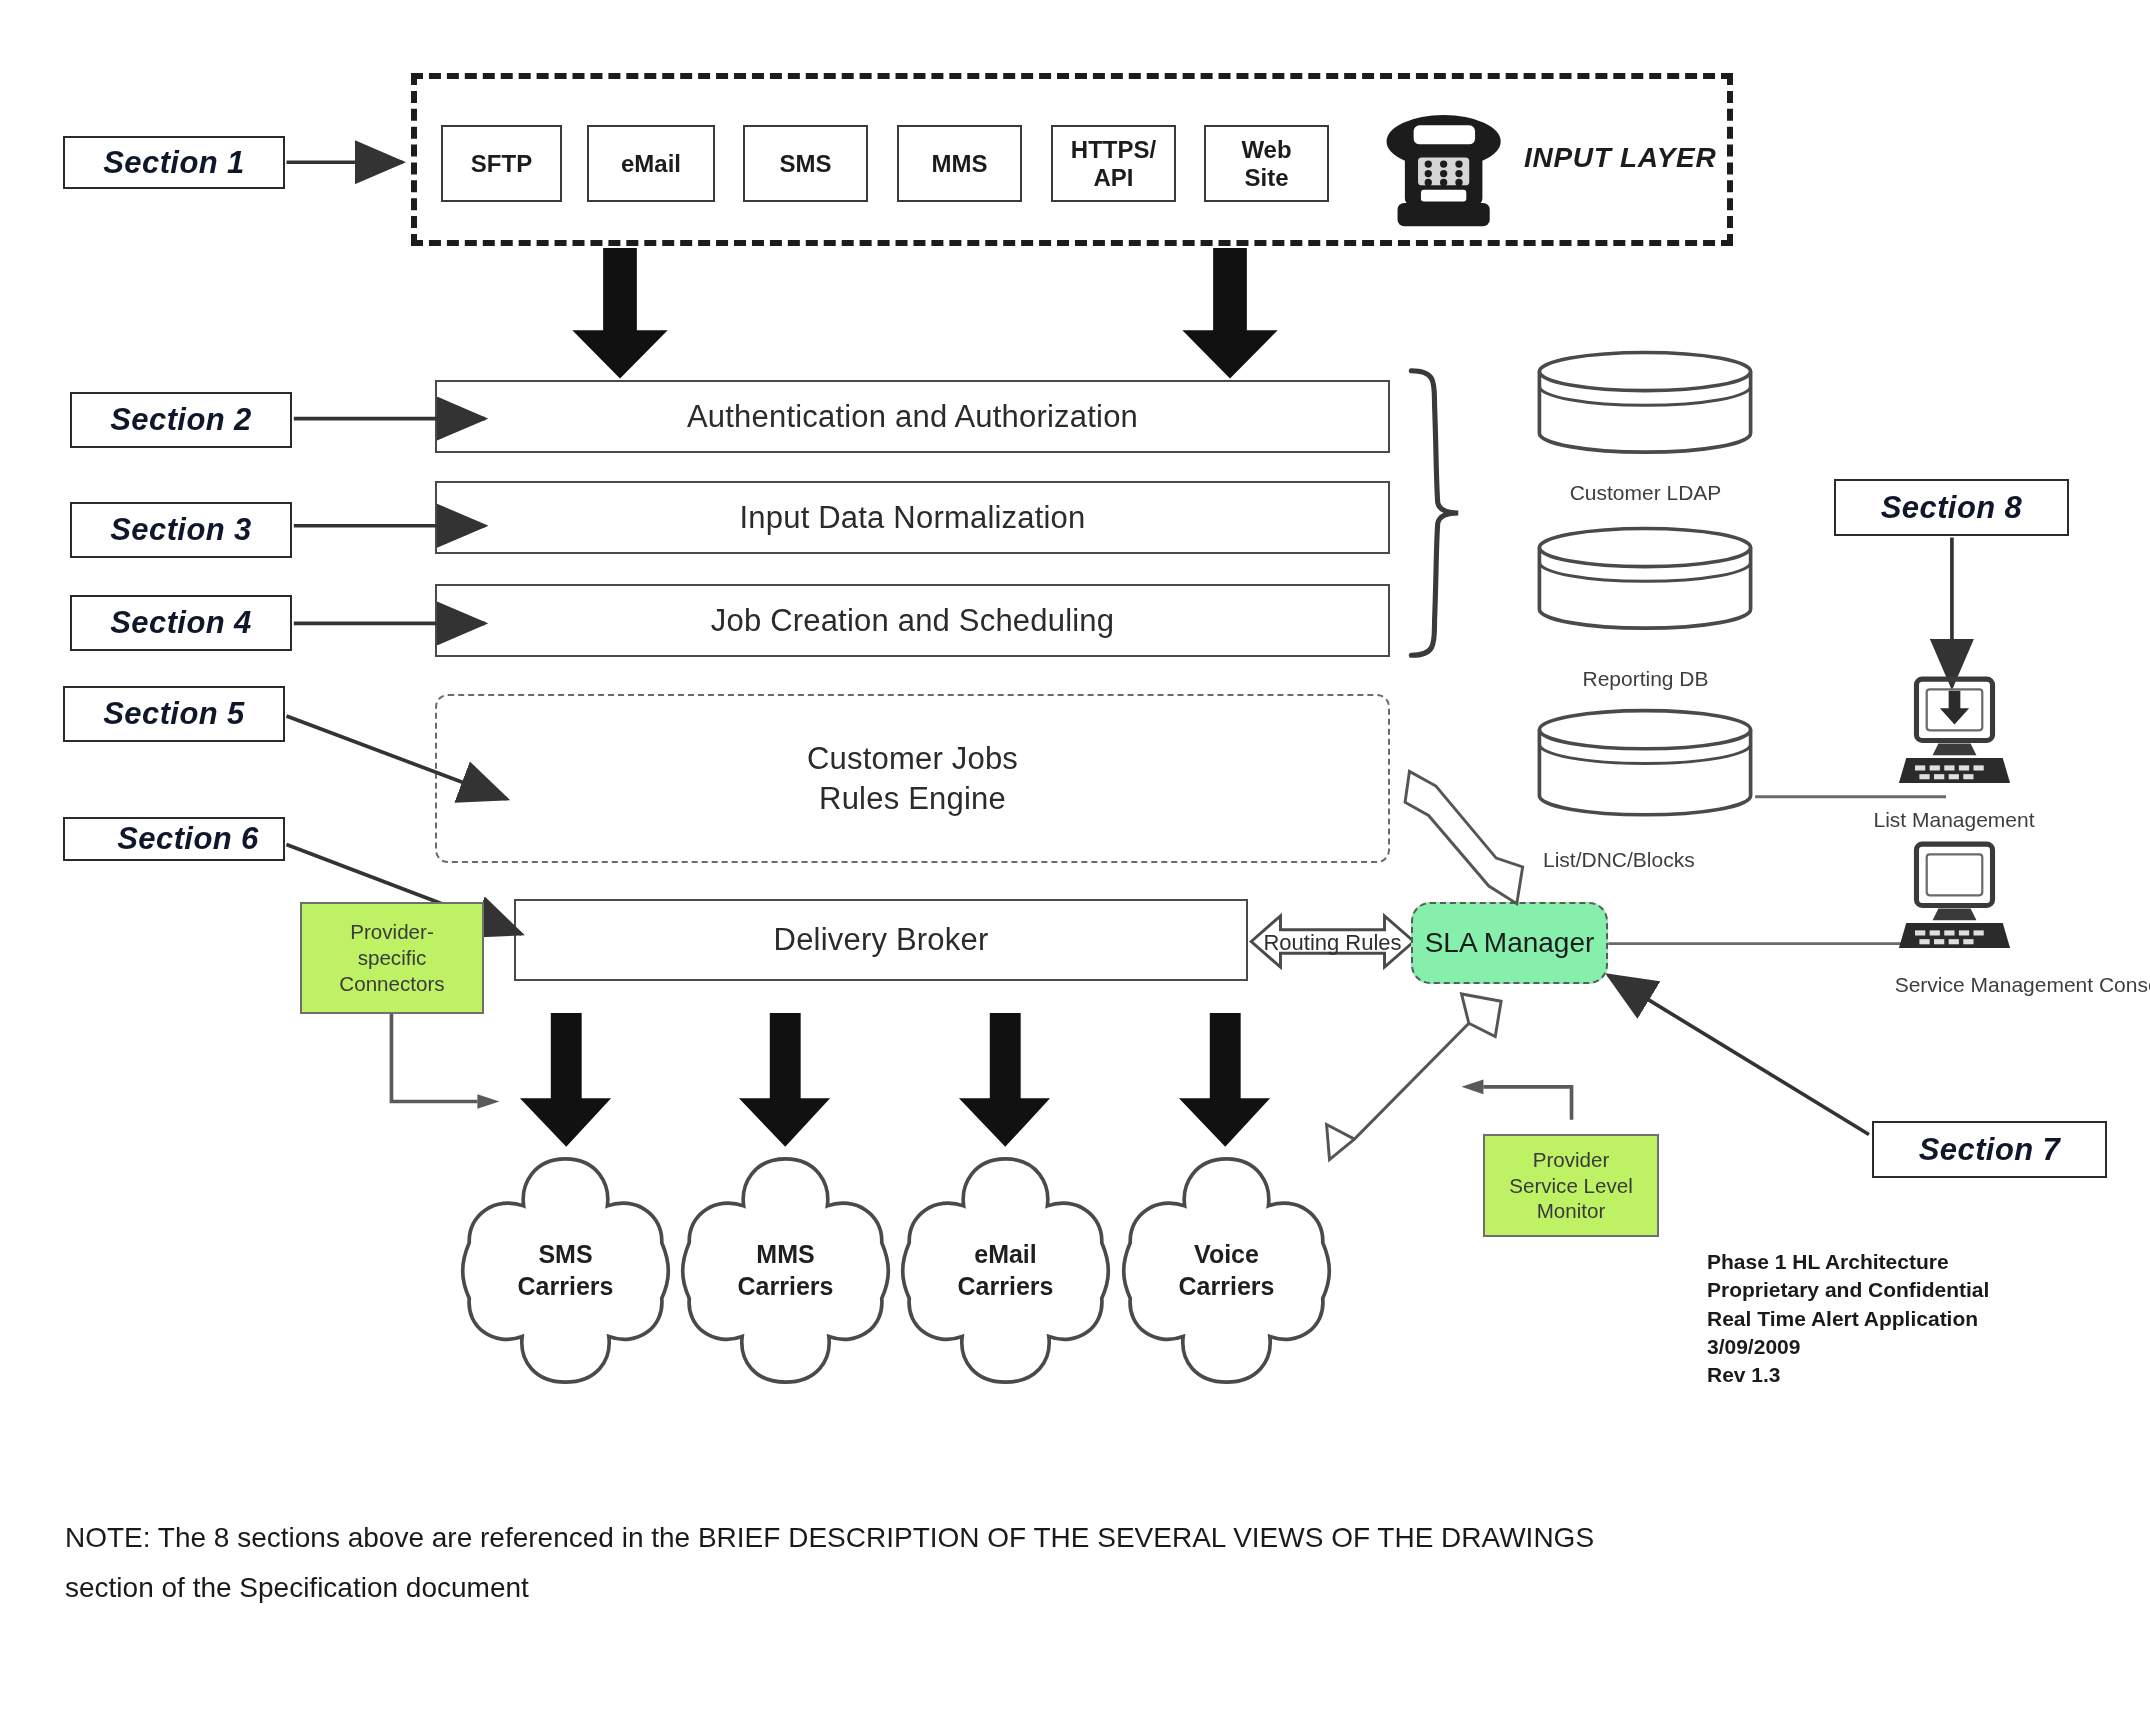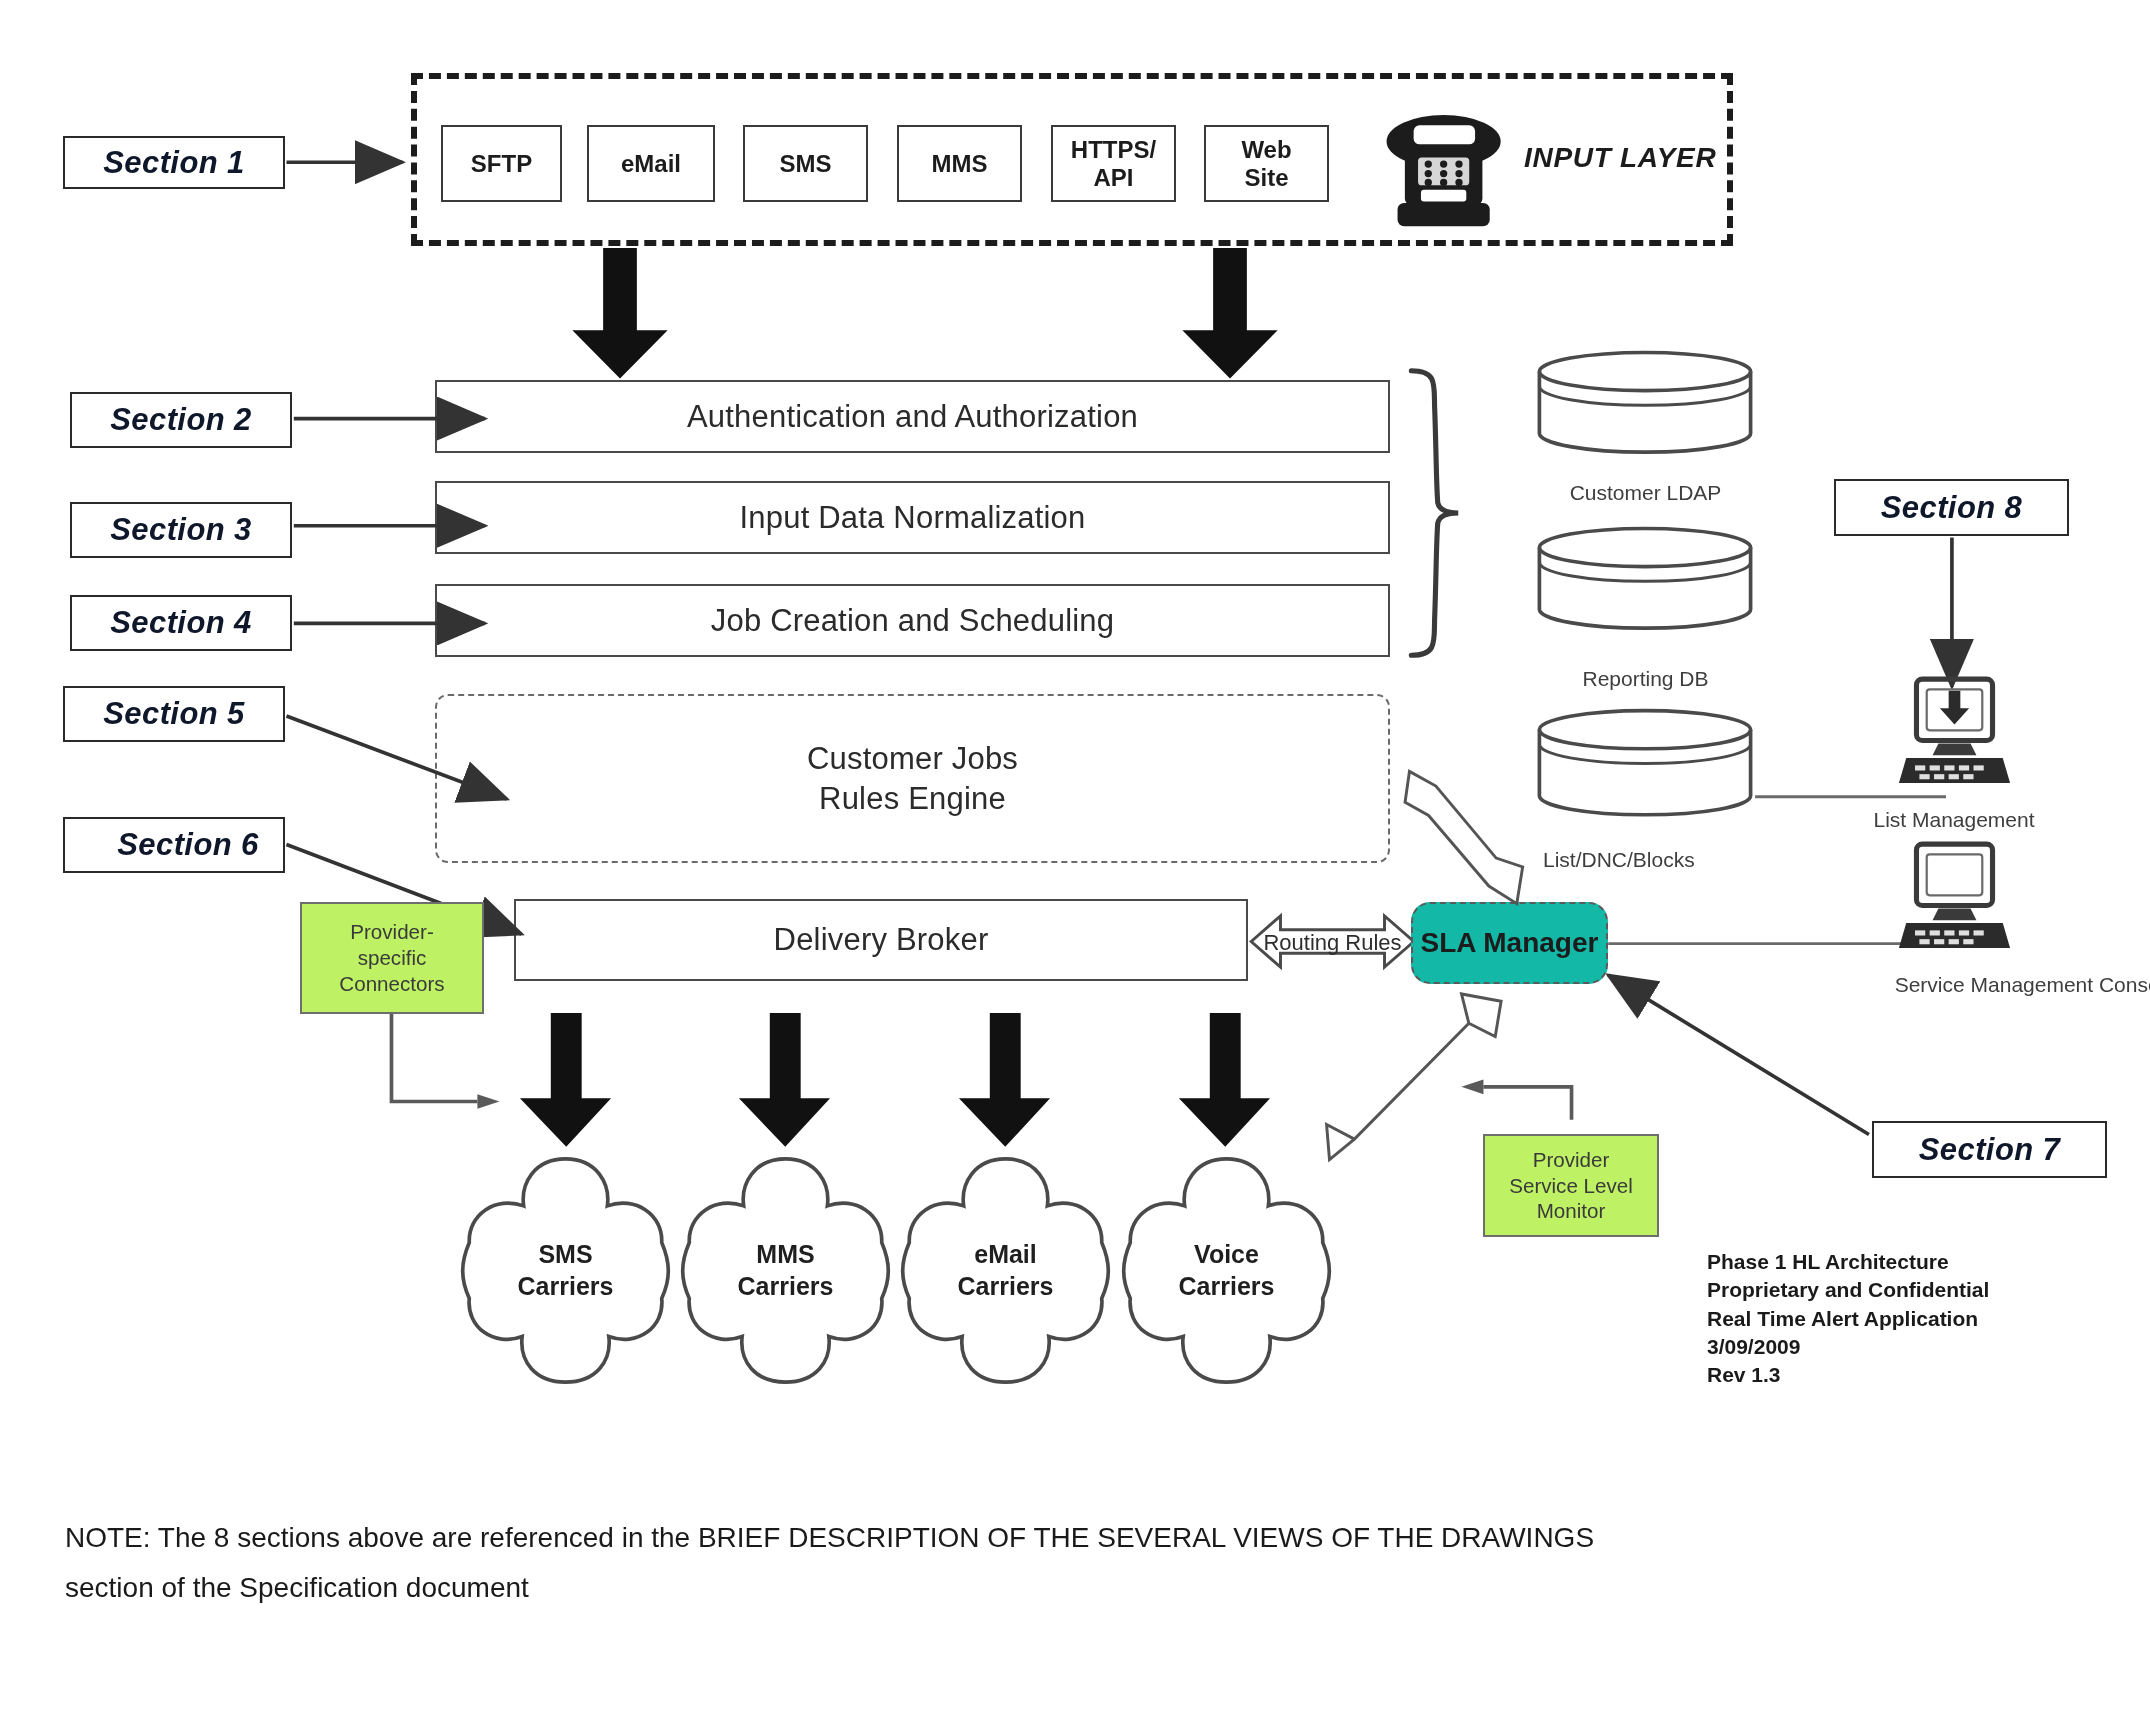--- a/index.html
+++ b/index.html
@@ -37,23 +37,23 @@
   .proc-box.dashed{border:2.2px dashed #6a6a6a;border-radius:13.2px;}
   .proc-box.multiline{flex-direction:column;line-height:1.28;}
 
   
   .small-box{
     border:2.2px solid #6e6e6e;background:#bef264;
     display:flex;flex-direction:column;align-items:center;justify-content:center;
     text-align:center;font-size:20.6px;line-height:1.25;color:#3a3a3a;
   }
   .sla-box{
-    border:2.2px dashed #5a5a5a;border-radius:19px;background:#14b8a6;
+    border:2.2px dashed #5a5a5a;border-radius:19px;background:#86efac;
     display:flex;align-items:center;justify-content:center;
-    font-weight:bold;font-size:28px;color:#1c1c1c;
+    font-weight:normal;font-size:28px;color:#1c1c1c;
   }
 
   
   .cap{font-size:21px;color:#3e3e3e;white-space:nowrap;}
   .cloud-label{
     display:flex;flex-direction:column;align-items:center;justify-content:center;
     font-weight:bold;font-size:25px;line-height:1.3;color:#1f1f1f;text-align:center;
   }
   .revblock{
     font-weight:bold;font-size:21px;line-height:1.35;color:#1a1a1a;white-space:pre-line;
@@ -98,21 +98,21 @@
   <rect x="24" y="132" width="126" height="32" rx="9" fill="#1c1c1c"></rect>
 </svg>
 
 <div class="abs input-layer-label" style="left:1524px;top:142px;">INPUT LAYER</div>
 
 <div class="abs section-tag" style="left:63px;top:136px;width:222px;height:53px;">Section 1</div>
 <div class="abs section-tag" style="left:70px;top:392px;width:222px;height:56px;">Section 2</div>
 <div class="abs section-tag" style="left:70px;top:502px;width:222px;height:56px;">Section 3</div>
 <div class="abs section-tag" style="left:70px;top:595px;width:222px;height:56px;">Section 4</div>
 <div class="abs section-tag" style="left:63px;top:686px;width:222px;height:56px;">Section 5</div>
-<div class="abs section-tag" style="left:63px;top:817px;width:222px;height:56px;padding-left:28px;">Section 6</div>
+<div class="abs section-tag" style="left:63px;top:817px;width:222px;height:44px;padding-left:28px;">Section 6</div>
 <div class="abs section-tag" style="left:1872px;top:1121px;width:235px;height:57px;">Section 7</div>
 <div class="abs section-tag" style="left:1834px;top:479px;width:235px;height:57px;">Section 8</div>
 
 <svg class="abs" style="left:565px;top:248px;" width="110" height="132" viewBox="0 0 150 180">
   <path d="M52 0 H98 V112 H140 L75 178 L10 112 H52 Z" fill="#111111"></path>
 </svg>
 <svg class="abs" style="left:1175px;top:248px;" width="110" height="132" viewBox="0 0 150 180">
   <path d="M52 0 H98 V112 H140 L75 178 L10 112 H52 Z" fill="#111111"></path>
 </svg>
 

